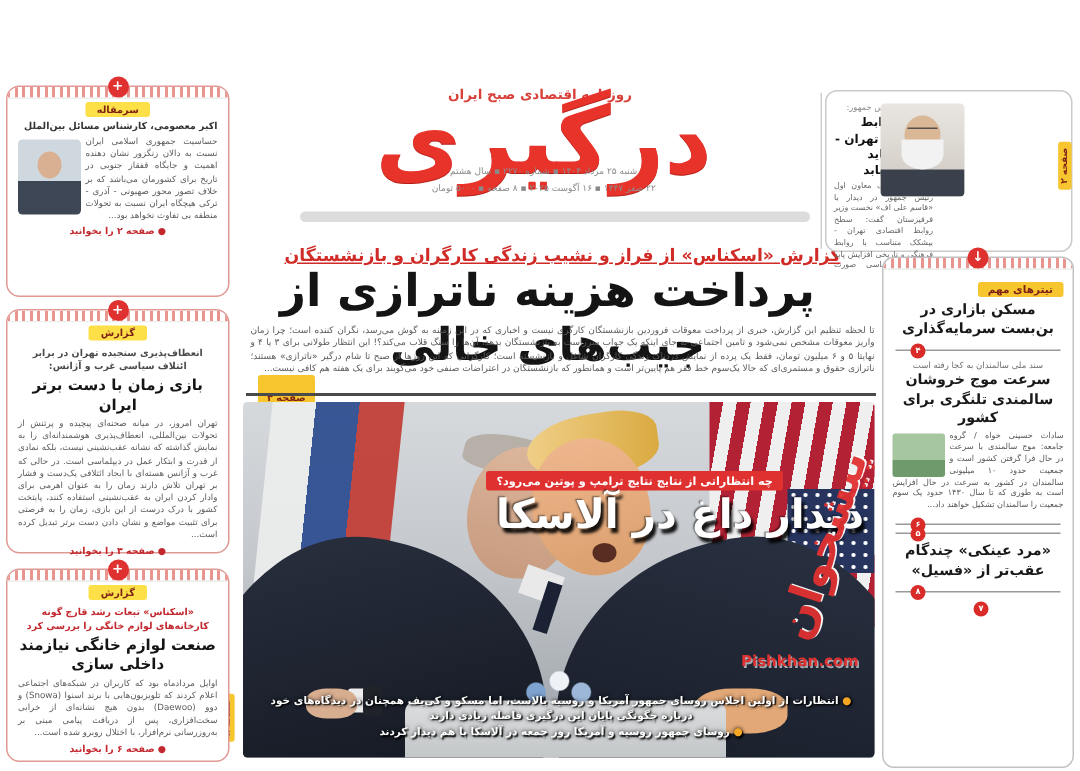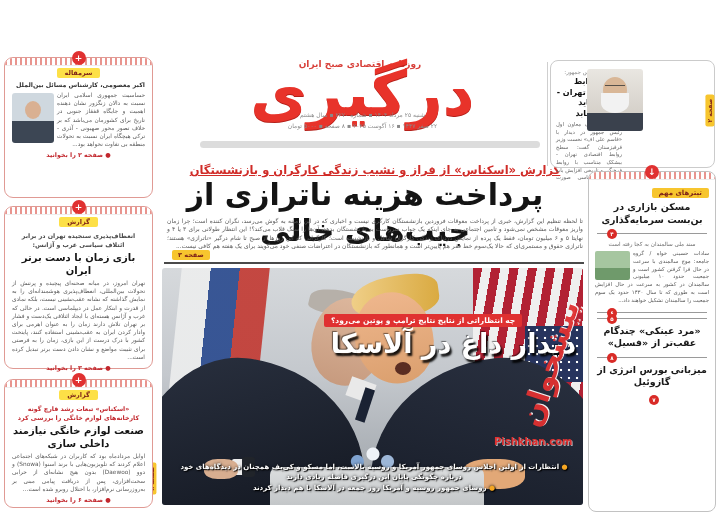--- a/index.html
+++ b/index.html
@@ -9,21 +9,21 @@
   .tagline{left:270px;top:47px;width:180px;text-align:center;font-size:9px;color:#d8403a;font-weight:bold;margin-top:12px;}
   .logo{left:175px;top:50px;width:375px;text-align:center;font-size:62px;line-height:88px;font-weight:bold;color:#e8332a;letter-spacing:-2px;text-shadow:0 1px 0 #b5201a;}
   .dates{left:245px;top:109px;width:235px;text-align:center;font-size:6px;color:#8a8a8a;line-height:11px;}
   .greybar{left:200px;top:141px;width:340px;height:7px;background:#dcdcdc;border-radius:4px;}
   .vline{background:#cfcfcf;width:1px;}
   
   .kicker-red{left:170px;top:163px;width:410px;text-align:center;font-size:11.5px;font-weight:bold;color:#d02b27;text-decoration:underline;}
   .headline{left:154px;top:177px;width:422px;text-align:center;font-size:30px;font-weight:bold;color:#141414;line-height:36px;}
   .lead{left:167px;top:217px;width:416px;font-size:6px;line-height:8.4px;color:#5a5a5a;text-align:justify;}
   .rule{left:164px;top:262px;width:420px;height:2px;background:#4a4a4a;}
-  .tab{background:#f7c52e;color:#7c1f17;font-size:6.5px;font-weight:bold;padding:1px 6px;border-radius:2px;}
+  .tab{background:#f7c52e;color:#7c1f17;font-size:6.5px;font-weight:bold;padding:11px 6px;border-radius:2px;}
   .tab-lead{left:172px;top:250px;}
   .vtab{background:#f7c52e;color:#7c1f17;font-size:6px;font-weight:bold;padding:1px 4px;border-radius:2px;transform:rotate(-90deg);white-space:nowrap;}
   
   .photo{left:162px;top:268px;width:421px;height:237px;border-radius:3px;overflow:hidden;background:linear-gradient(180deg,#d6d9dc 0%,#c4c8cd 45%,#9aa0a6 100%);}
   .flag-ru{left:12px;top:0;width:88px;height:148px;transform:skewX(-6deg);opacity:.92;background:linear-gradient(90deg,#eceded 0 33%,#2b4b8f 33% 66%,#c23b34 66% 100%);}
   .flag-us{right:-8px;top:0;width:118px;height:150px;background:repeating-linear-gradient(100deg,#b22234 0 9px,#efefef 9px 18px);}
   .flag-us-canton{right:0;top:58px;width:58px;height:56px;background:#27345e radial-gradient(circle,#fff 1.1px,transparent 1.6px);background-size:8px 8px;background-color:#27345e;}
   .p-body{left:-32px;bottom:-22px;width:238px;height:168px;background:linear-gradient(160deg,#2a3140,#11151e);border-radius:45% 55% 8% 0/85% 70% 0 0;transform:rotate(6deg);}
   .p-head{left:150px;top:30px;width:72px;height:88px;background:linear-gradient(#dcb69c,#c79b7f);border-radius:48% 52% 50% 50%;transform:rotate(14deg);}
   .p-hair{left:147px;top:24px;width:76px;height:26px;background:#b6b0a9;border-radius:50% 50% 20% 20%;transform:rotate(14deg);}
@@ -194,38 +194,36 @@
 
     <div class="hi-item">
       <div class="hi-title">مسکن بازاری در بن‌بست سرمایه‌گذاری</div>
     </div>
     <div class="hi-sep">
         <span class="dot">۴</span>
       </div>
 
     <div class="hi-item">
       <div class="hi-kicker">سند ملی سالمندان به کجا رفته است</div>
+      <div class="hi-title">سرعت موج خروشان سالمندی تلنگری برای کشور</div>
       <div class="hi-body"><span class="hi-photo"></span><span>سادات حسینی خواه / گروه جامعه: موج سالمندی با سرعت در حال فرا گرفتن کشور است و جمعیت حدود ۱۰ میلیونی سالمندان در کشور به سرعت در حال افزایش است به طوری که تا سال ۱۴۳۰ حدود یک سوم جمعیت را سالمندان تشکیل خواهند داد...</span></div>
     </div>
     <div class="hi-sep">
         <span class="dot">۶</span>
       </div>
 
     <div class="hi-sep">
         <span class="dot">۵</span>
       </div>
 
     <div class="hi-item">
       <div class="hi-title">«مرد عینکی» چندگام عقب‌تر از «فسیل»</div>
     </div>
     <div class="hi-sep">
         <span class="dot">۸</span>
       </div>
 
-    <div class="hi-item">
-      <div class="hi-title">میزبانی بورس انرژی از گازوئیل</div>
-    </div>
     <div class="dot-end">
         <span class="dot" style="left:52px;top:2px;">۷</span>
       </div>
   </div>
 
 </div>
 
 </body></html>

